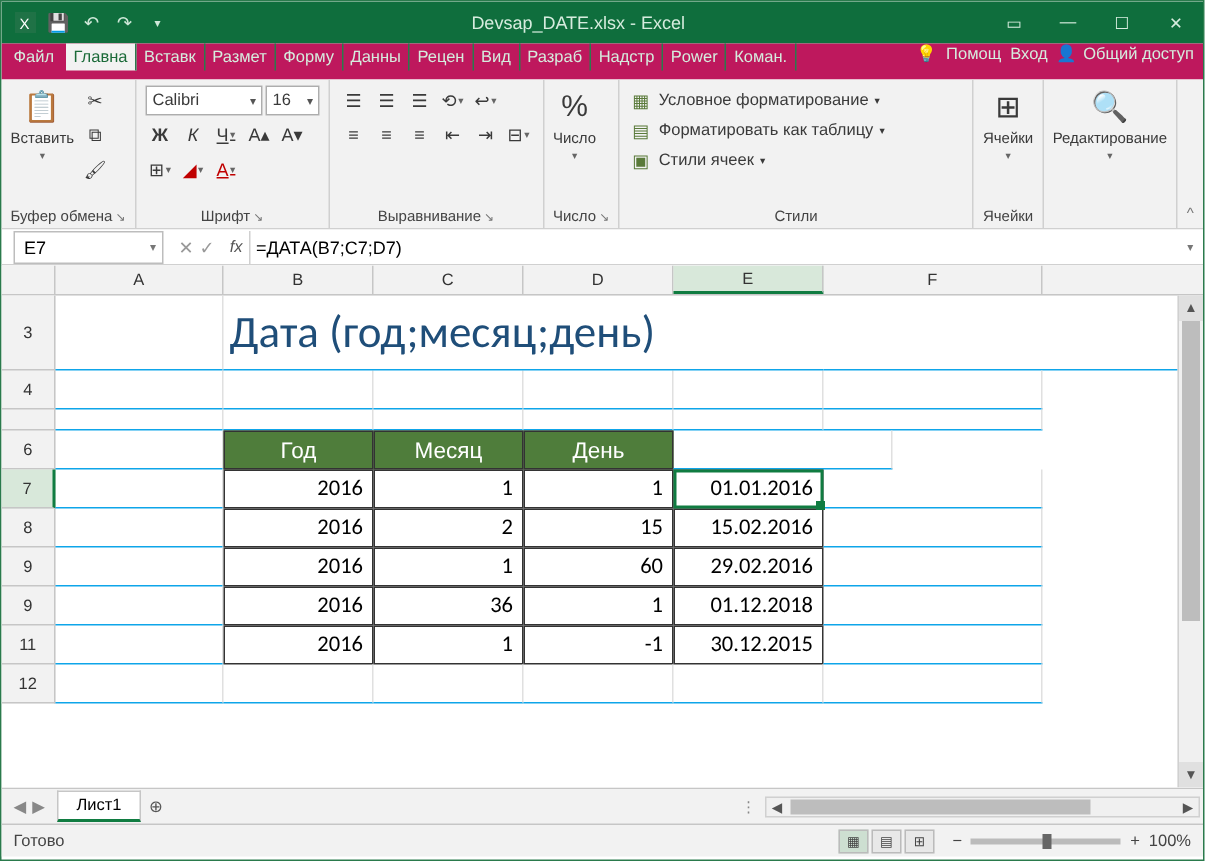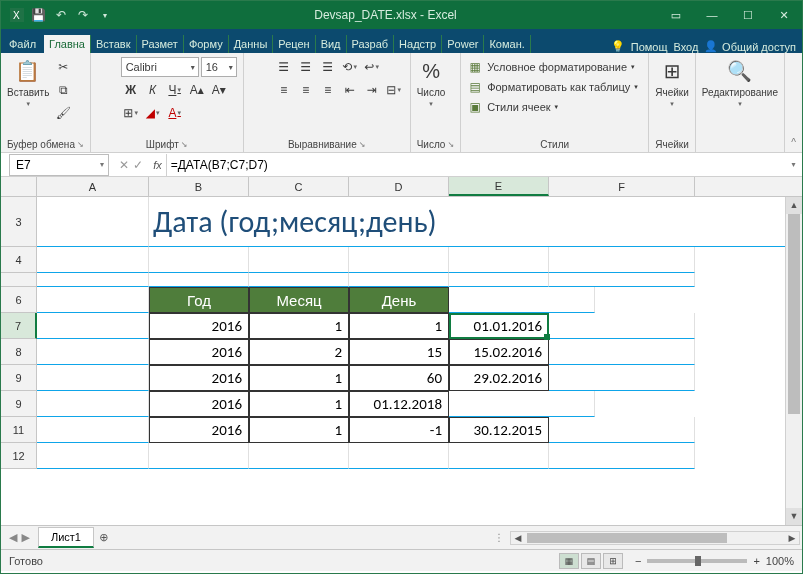--- a/index.html
+++ b/index.html
@@ -5,36 +5,36 @@
   * { box-sizing: border-box; margin: 0; padding: 0; font-family: "Segoe UI", Tahoma, sans-serif; }
   body { width: 803px; height: 574px; background: #fff; overflow: hidden; border: 1px solid #2a7a4c; }
   
   .titlebar { height: 28px; background: #0f6e3d; display: flex; align-items: center; color: #fff; font-size: 12px; }
   .titlebar .qat { display: flex; align-items: center; gap: 6px; padding-left: 8px; }
   .titlebar .qat-icon { width: 16px; height: 16px; display: inline-flex; align-items: center; justify-content: center; color: #cfe8d9; font-size: 12px; }
   .titlebar .title { flex: 1; text-align: center; color: #d6ecde; }
   .titlebar .winctrls { display: flex; }
   .winbtn { width: 36px; height: 28px; display: flex; align-items: center; justify-content: center; color: #d6ecde; font-size: 11px; }
   
-  .tabrow { height: 24px; background: #0c4a6e; display: flex; align-items: flex-end; font-size: 11px; color: #d6ecde; }
+  .tabrow { height: 24px; background: #be185d; display: flex; align-items: flex-start; font-size: 11px; color: #d6ecde; }
   .tab { padding: 3px 5px 3px 5px; border-right: 1px solid #2a7a4c; cursor: pointer; white-space: nowrap; }
   .tab.active { background: #f2f2f2; color: #1a6a38; }
   .tab.file { border-right: none; padding-left: 8px; padding-right: 8px; }
   .help { margin-left: auto; display: flex; align-items: center; gap: 6px; padding-right: 6px; font-size: 11px; }
   .help .share { display: flex; align-items: center; gap: 4px; }
   
   .ribbon { height: 100px; background: #f2f2f2; border-bottom: 1px solid #d0d0d0; display: flex; font-size: 10px; color: #3a3a3a; }
   .group { border-right: 1px solid #d0d0d0; padding: 4px 6px 2px 6px; display: flex; flex-direction: column; }
   .group-body { flex: 1; display: flex; gap: 4px; align-items: flex-start; }
   .group-label { text-align: left; font-size: 10px; color: #444; padding-top: 2px; display: flex; align-items: center; justify-content: center; gap: 2px; }
   .group-label .launcher { font-size: 8px; color: #777; }
   .bigbtn { display: flex; flex-direction: column; align-items: center; gap: 2px; font-size: 10px; cursor: pointer; }
   .bigicon { width: 28px; height: 28px; display: flex; align-items: center; justify-content: center; font-size: 20px; }
   .smallctrls { display: flex; flex-direction: column; gap: 3px; }
-  .ctrl-row { display: flex; gap: 2px; align-items: center; margin-left: 24px; }
+  .ctrl-row { display: flex; gap: 2px; align-items: center; }
   .select { height: 20px; border: 1px solid #adadad; background: #fff; font-size: 11px; padding: 0 14px 0 4px; position: relative; display: flex; align-items: center; }
   .select::after { content: "▾"; position: absolute; right: 3px; font-size: 8px; color: #555; }
   .iconbtn { width: 20px; height: 20px; display: flex; align-items: center; justify-content: center; font-size: 12px; cursor: pointer; color: #3a3a3a; }
   .iconbtn.dd::after { content: "▾"; font-size: 7px; margin-left: 1px; color: #666; }
   .stylerow { display: flex; align-items: center; gap: 4px; font-size: 11px; padding: 2px 0; cursor: pointer; }
   .styleicon { width: 16px; height: 16px; display: flex; align-items: center; justify-content: center; color: #5a7a3a; font-size: 12px; }
   
   .fbar { height: 24px; border-bottom: 1px solid #d0d0d0; display: flex; align-items: center; font-size: 12px; background: #fff; }
   .namebox { width: 100px; height: 22px; border: 1px solid #bdbdbd; margin: 0 4px 0 8px; padding-left: 6px; display: flex; align-items: center; justify-content: space-between; }
   .namebox .dd { font-size: 8px; color: #777; padding-right: 4px; }
@@ -357,20 +357,21 @@
           <div class="cell colA"></div>
           <div class="cell datacell colB">2016</div>
           <div class="cell datacell colC">1</div>
           <div class="cell datacell colD">60</div>
           <div class="cell datacell colE">29.02.2016</div>
           <div class="cell colF"></div>
         </div>
       <div class="row">
           <div class="cell colA"></div>
           <div class="cell datacell colB">2016</div>
+          <div class="cell datacell colC">36</div>
           <div class="cell datacell colD">1</div>
           <div class="cell datacell colE">01.12.2018</div>
           <div class="cell colF"></div>
         </div>
       <div class="row">
           <div class="cell colA"></div>
           <div class="cell datacell colB">2016</div>
           <div class="cell datacell colC">1</div>
           <div class="cell datacell colD">-1</div>
           <div class="cell datacell colE">30.12.2015</div>

